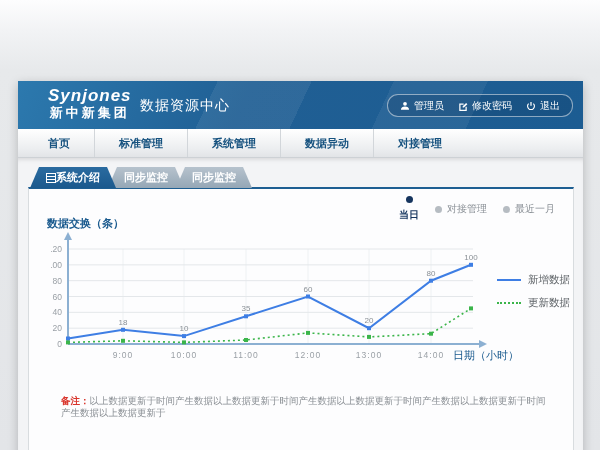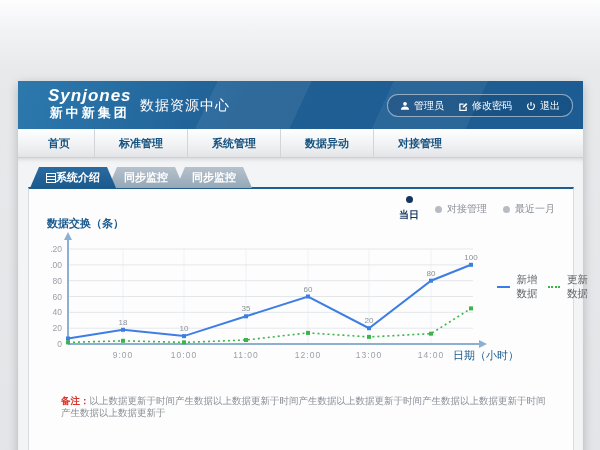--- a/index.html
+++ b/index.html
@@ -47,21 +47,21 @@
   .radio .dot{width:7px;height:7px;border-radius:50%;background:#b6bcc2;}
   .radio.selected{color:#16355e;font-weight:bold;flex-direction:column;}
   .radio.selected .dot{background:#16355e;}
   
   .ylabel{position:absolute;left:18px;top:27px;font-size:11px;font-weight:bold;color:#1a5a8e;}
   .chart{position:absolute;left:22px;top:40px;}
   .chart text.tick{fill:#9aa0a6;font-size:8.5px;}
   .chart text.xtick{letter-spacing:1px;}
   .chart text.dlabel{fill:#8a9096;font-size:8px;}
   .xlabel{position:absolute;left:424px;top:159px;font-size:11px;font-weight:normal;color:#1a5a8e;z-index:2;}
-  .legend{position:absolute;left:468px;top:84px;display:flex;flex-direction:row;gap:9px;}
+  .legend{position:absolute;left:468px;top:84px;display:flex;flex-direction:column;gap:9px;}
   .legend-row{display:flex;align-items:center;gap:7px;font-size:10.5px;color:#5f6468;}
   .legend-swatch{width:24px;border-top-width:2px;}
   .note{position:absolute;left:32px;top:206px;right:20px;font-size:9.5px;color:#8a8f94;line-height:1.3;}
   .note-prefix{color:#d9342b;font-weight:bold;}
 </style>
 </head>
 <body>
 
 <div class="page">
   <div class="card">

